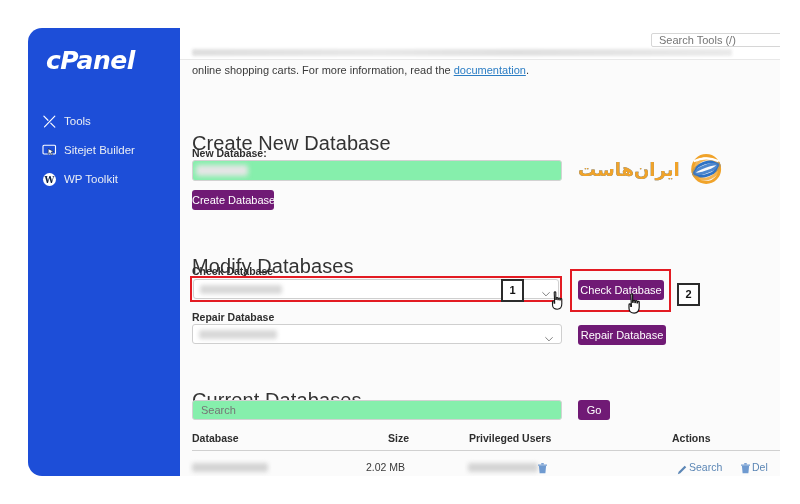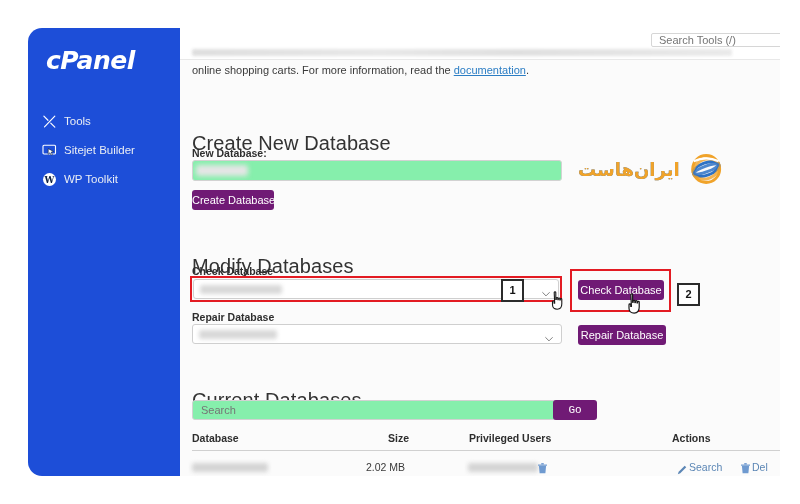--- a/index.html
+++ b/index.html
@@ -393,21 +393,21 @@
       </svg>
     </span>
   </div>
 
   <button class="btn" style="left:578px;top:325px;width:88px;height:20px;">Repair Database</button>
 
   <h2 class="section-head" style="left:192px;top:372px;">Current Databases</h2>
 
   <input class="txt-input" style="left: 192px; top: 400px; width: 370px; height: 20px;" placeholder="Search">
 
-  <button class="btn" style="left:553px;top:400px;width:44px;height:20px;font-family:Liberation Mono, monospace;">Go</button>
+  <button class="btn" style="left:578px;top:400px;width:32px;height:20px;">Go</button>
 
   <div id="tbl-head">
     <span class="th" style="left:0;">Database</span>
     <span class="th" style="left:176px;padding-left:20px;">Size</span>
     <span class="th" style="left:277px;">Privileged Users</span>
     <span class="th" style="left:480px;">Actions</span>
   </div>
 
   <div>
     <span class="cell-blur" style="left:192px;top:463px;width:76px;"></span>

